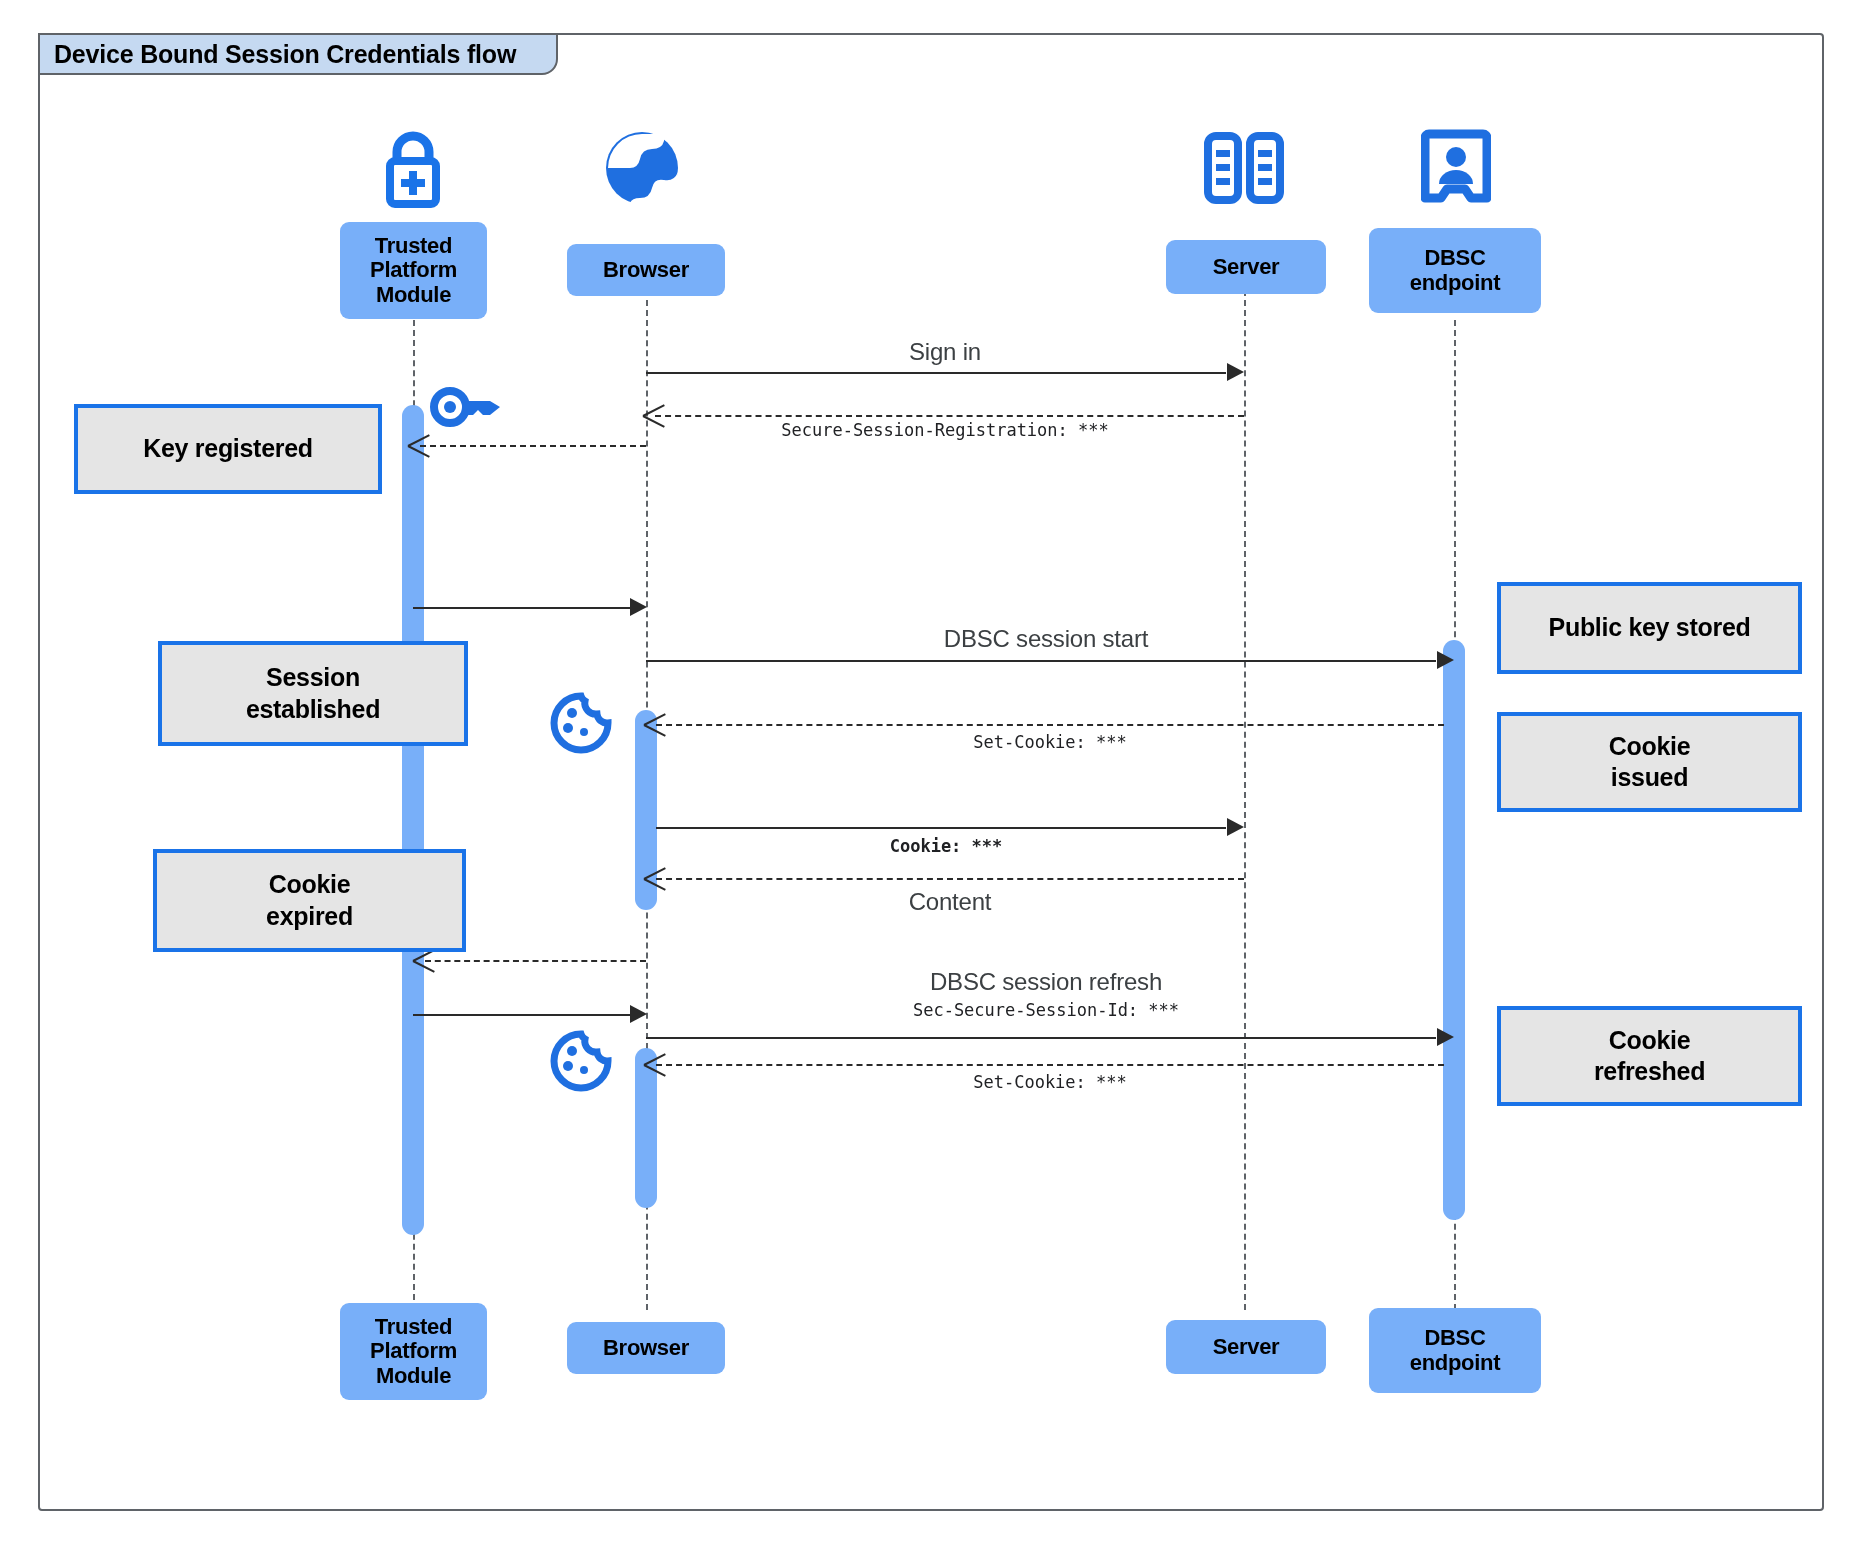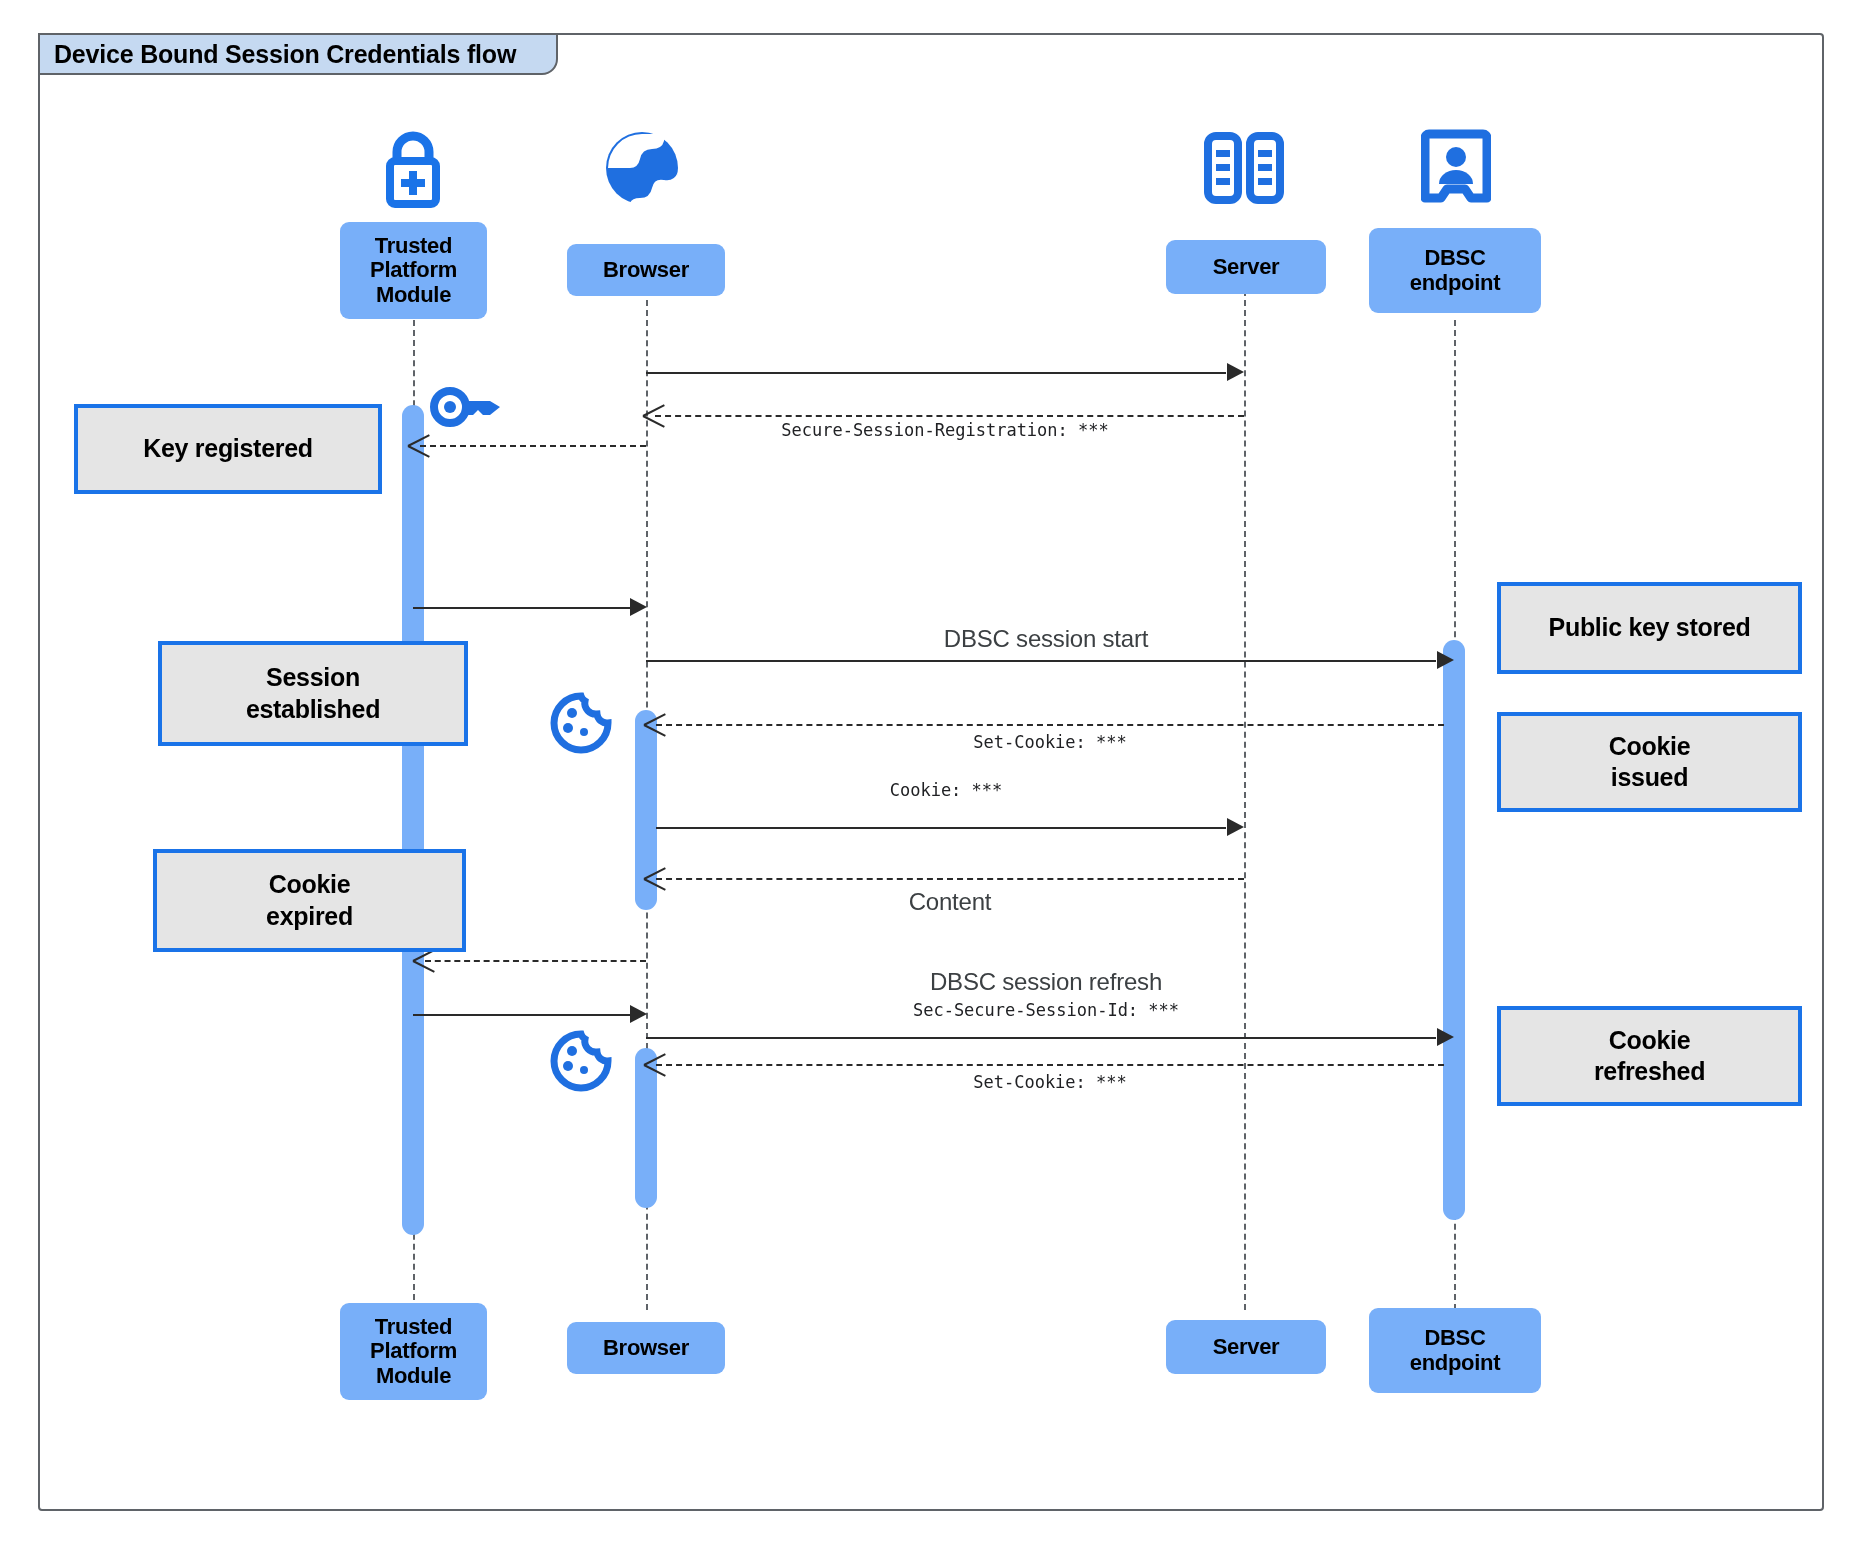--- a/index.html
+++ b/index.html
@@ -207,20 +207,21 @@
       <path d="M8 6 h54 a4 4 0 0 1 4 4 v60 h-16 l-6 -9 h-18 l-6 9 h-16 v-60 a4 4 0 0 1 4 -4 z" fill="#ffffff" stroke="#1f6fe0" stroke-width="9" stroke-linejoin="round"></path>
       <circle cx="35" cy="29" r="10" fill="#1f6fe0"></circle>
       <path d="M18 56 a17 14 0 0 1 34 0 z" fill="#1f6fe0"></path>
     </svg>
   </div>
   <div class="plabel" style="left:1369px; top:228px; width:172px; height:85px;">
     <span style="white-space:pre-line;">DBSC
 endpoint</span>
   </div>
 
+  <div class="msg-label" style="left:646px; top:338px; width:598px;">Sign in</div>
   <div class="msg-line" style="left:646px; top:372px; width:580px;"></div>
   <div class="arrow-solid-r" style="left:1227px; top:363px;"></div>
 
   <div class="msg-line dashed" style="left:655px; top:415px; width:589px;"></div>
   <div class="arrow-open-l" style="left:643px; top:405px;"></div>
   <div class="msg-label mono" style="left:646px; top:420px; width:598px;">Secure-Session-Registration: ***</div>
 
   <div class="msg-line dashed" style="left:420px; top:445px; width:226px;"></div>
   <div class="arrow-open-l" style="left:408px; top:435px;"></div>
 
@@ -228,21 +229,21 @@
   <div class="arrow-solid-r" style="left:630px; top:598px;"></div>
 
   <div class="msg-label" style="left:646px; top:625px; width:800px;">DBSC session start</div>
   <div class="msg-line" style="left:646px; top:660px; width:790px;"></div>
   <div class="arrow-solid-r" style="left:1437px; top:651px;"></div>
 
   <div class="msg-line dashed" style="left:656px; top:724px; width:788px;"></div>
   <div class="arrow-open-l" style="left:644px; top:714px;"></div>
   <div class="msg-label mono" style="left:656px; top:732px; width:788px;">Set-Cookie: ***</div>
 
-  <div class="msg-label mono" style="left:656px; top:780px; width:580px;">Cookie: ***</div>
+  <div class="msg-label mono" style="left:656px; top:836px; width:580px;font-weight:bold;">Cookie: ***</div>
   <div class="msg-line" style="left:656px; top:827px; width:570px;"></div>
   <div class="arrow-solid-r" style="left:1227px; top:818px;"></div>
 
   <div class="msg-line dashed" style="left:656px; top:878px; width:588px;"></div>
   <div class="arrow-open-l" style="left:644px; top:868px;"></div>
   <div class="msg-label" style="left:656px; top:888px; width:588px;">Content</div>
 
   <div class="msg-line dashed" style="left:425px; top:960px; width:221px;"></div>
   <div class="arrow-open-l" style="left:413px; top:950px;"></div>
 

